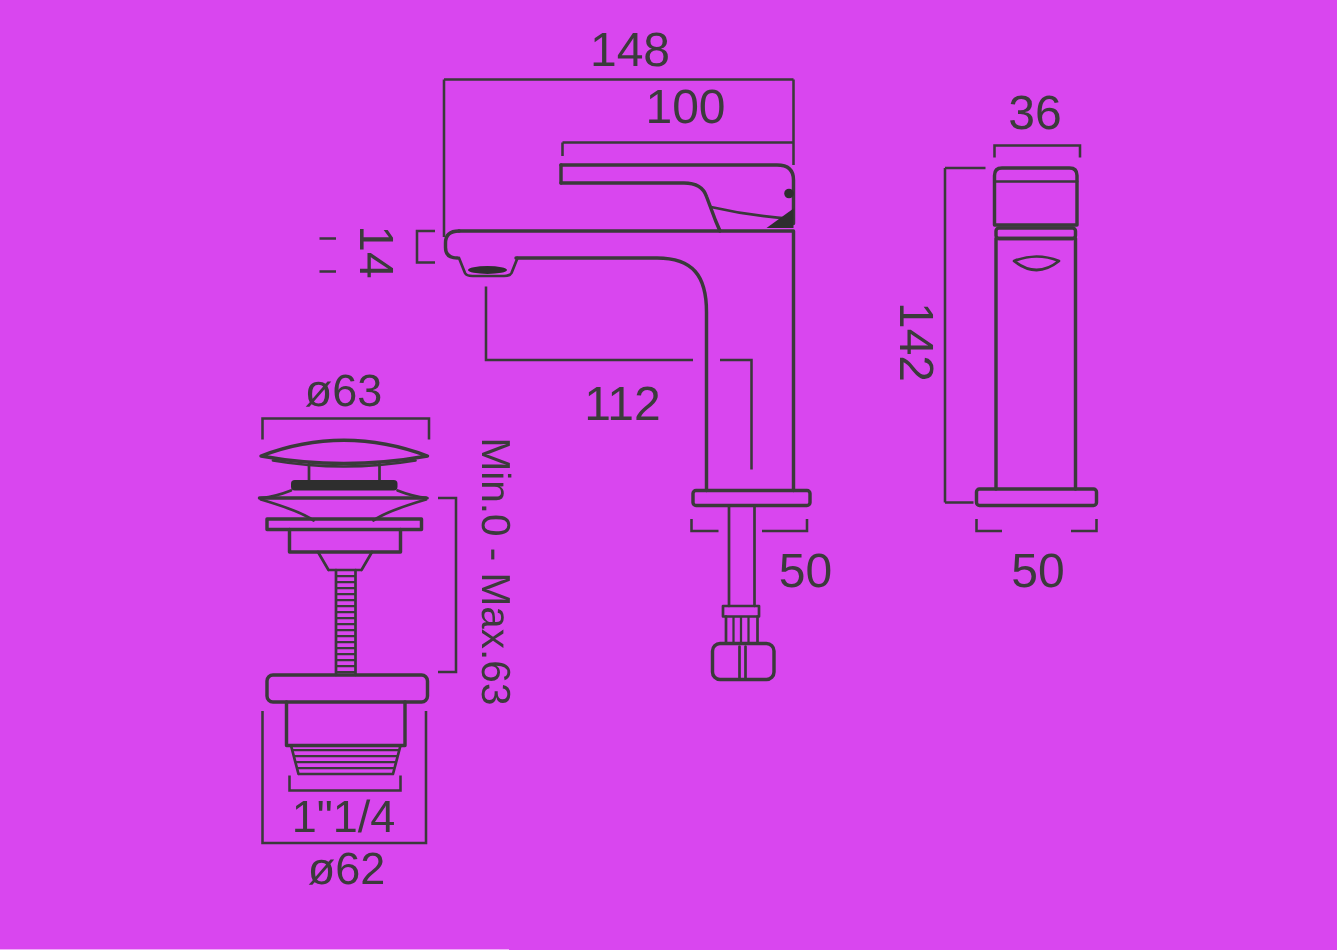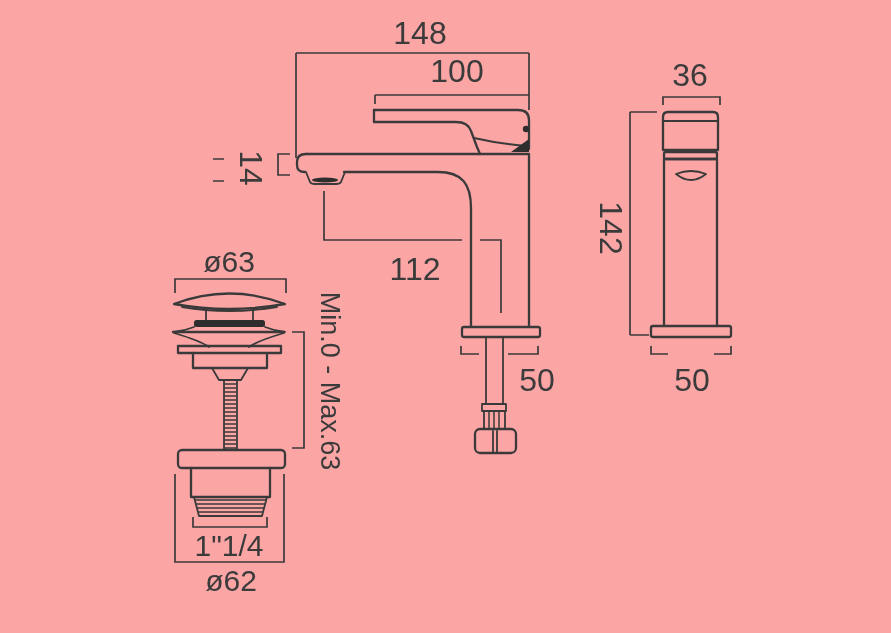--- a/index.html
+++ b/index.html
@@ -1,19 +1,19 @@
 <!DOCTYPE html>
 <html><head>
 <meta charset="utf-8">
 <style>
   html,body{margin:0;padding:0;background:#ffffff;}
   .canvas{
     position:relative;
     width:891px;height:633px;
-    background:#fca5a5;
+    background:#d946ef;
     font-family:"Liberation Sans", sans-serif;
     overflow:hidden;
   }
   svg{display:block;}
   .outline{fill:none;stroke:#3a3a3a;stroke-width:2.3;stroke-linecap:round;stroke-linejoin:round;}
   .thin{fill:none;stroke:#3a3a3a;stroke-width:1.8;stroke-linecap:round;stroke-linejoin:round;}
   .dim{fill:none;stroke:#3a3a3a;stroke-width:1.7;stroke-linecap:butt;stroke-linejoin:miter;}
   .hatch{fill:none;stroke:#3a3a3a;stroke-width:1.5;stroke-linecap:butt;}
   .darkfill{fill:#2e2e2e;stroke:none;}
   text{fill:#3b3b3b;font-family:"Liberation Sans", sans-serif;}

